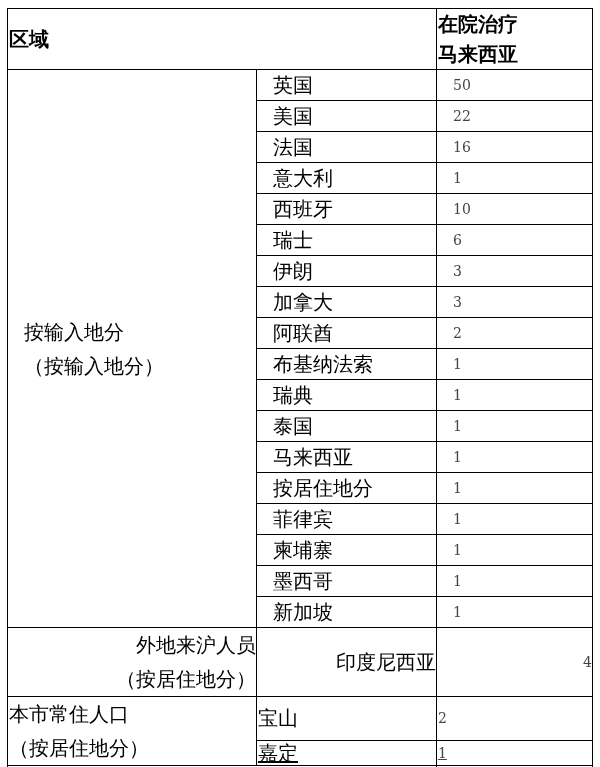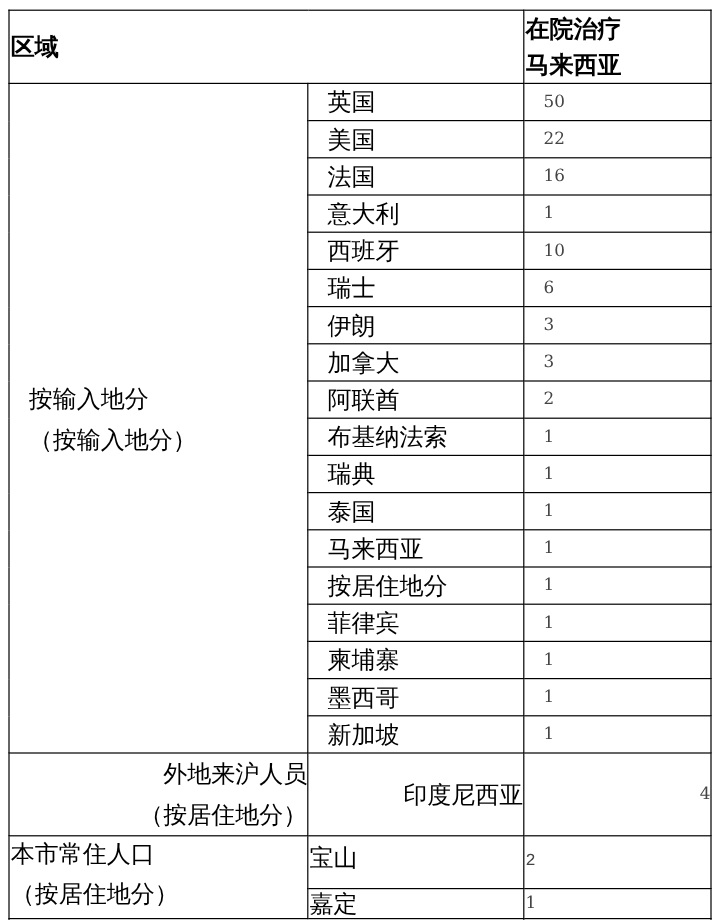--- a/index.html
+++ b/index.html
@@ -10,22 +10,22 @@
   col.c2 { width: 180px; }
   col.c3 { width: 156px; }
   .hdr td { height: 52px; font-weight: bold; }
   .hdr .two { line-height: 30px; }
   .num { font-family: "DejaVu Serif", serif; color: #444; font-size: 14px; }
   tr.r td { height: 30px; padding-left: 16px; }
   .grp { line-height: 34px; }
   .total td { height: 33px; font-weight: bold; }
   .total .num { color: #000; font-weight: bold; }
   .tall td { height: 52px; text-align: right; }
-  .mid td { height: 41px; font-family: Liberation Mono, monospace; }
-  .short td { height: 23px; }
+  .mid td { height: 41px; }
+  .short td { height: 23px; text-decoration: underline; }
 </style>
 </head>
 <body>
 
 <table>
   <colgroup>
       <col class="c1">
       <col class="c2">
       <col class="c3">
     </colgroup>

